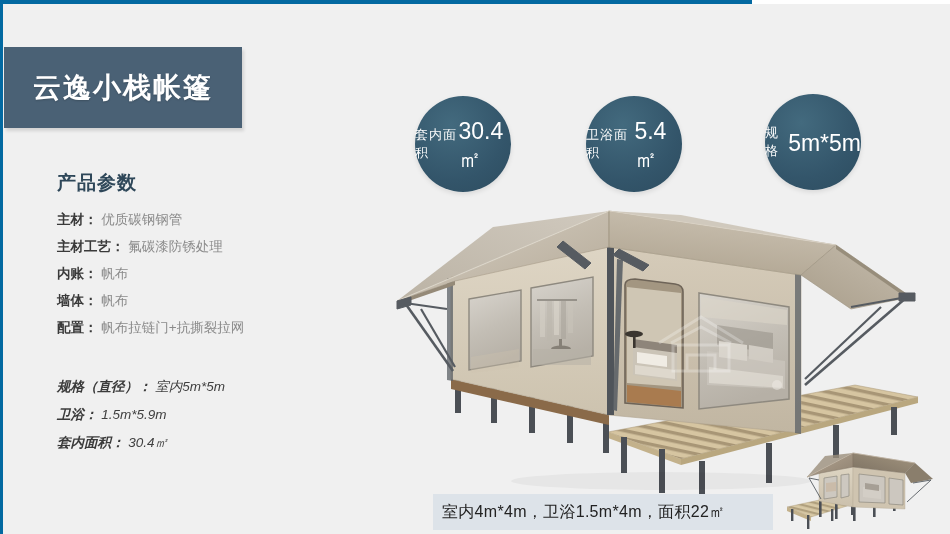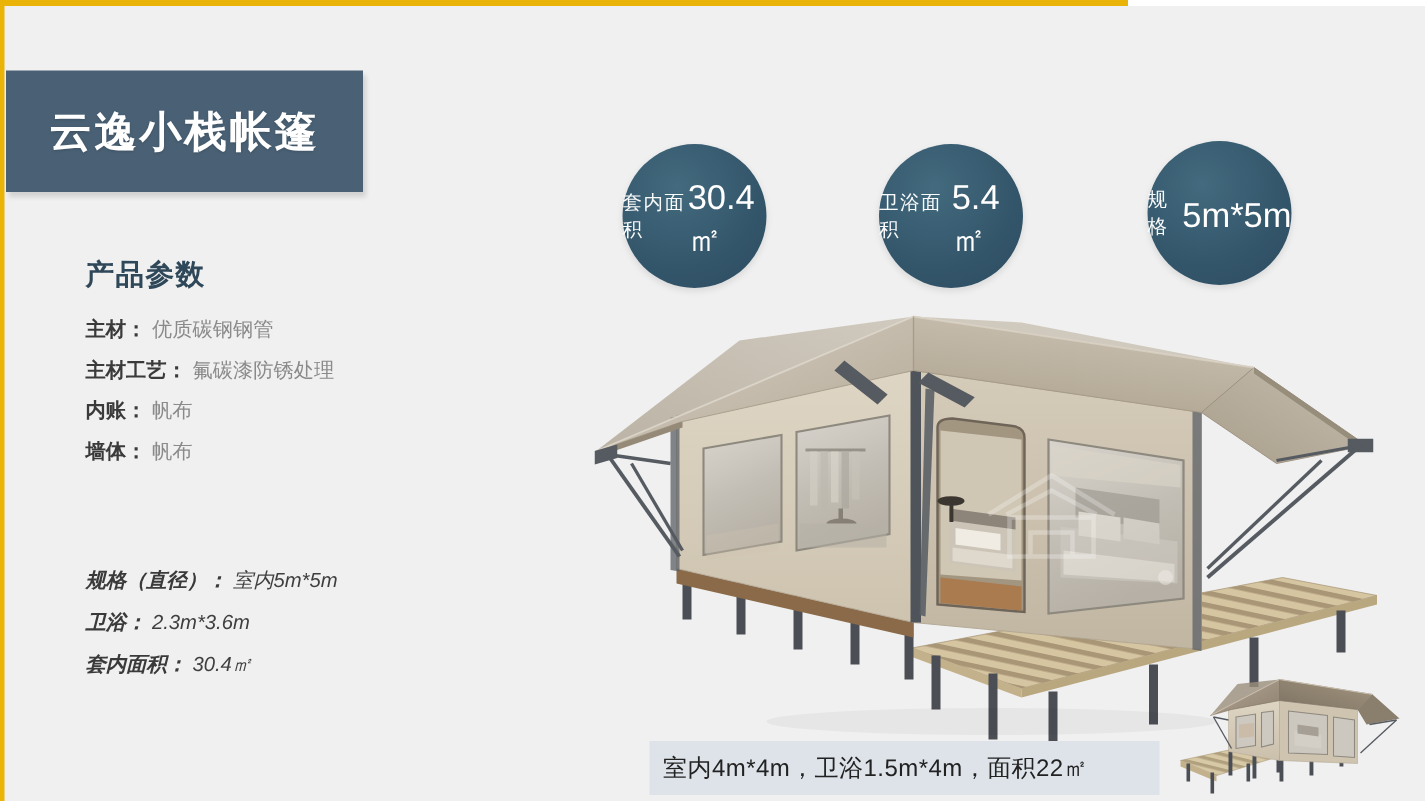--- a/index.html
+++ b/index.html
@@ -9,21 +9,21 @@
     width: 950px;
     height: 534px;
     overflow: hidden;
     font-family: "Liberation Sans", "DejaVu Sans", sans-serif;
   }
 
   #page {
     position: relative;
     width: 752px;
     height: 534px;
-    background: #eab308;
+    background: #0369a1;
   }
 
   
   #canvas {
     position: absolute;
     left: 3px;
     top: 4px;
     width: 947px;
     height: 530px;
     background: #f0f0f0;
@@ -182,31 +182,35 @@
         <span class="param-value">氟碳漆防锈处理</span>
       </div>
       <div class="param-row">
         <span class="param-label">内账：</span>
         <span class="param-value">帆布</span>
       </div>
       <div class="param-row">
         <span class="param-label">墙体：</span>
         <span class="param-value">帆布</span>
       </div>
+      <div class="param-row">
+        <span class="param-label">配置：</span>
+        <span class="param-value">帆布拉链门+抗撕裂拉网</span>
+      </div>
     </div>
 
     <div class="section" id="section-spec">
 
       <div class="param-row">
         <span class="param-label">规格（直径）：</span>
         <span class="param-value">室内5m*5m</span>
       </div>
       <div class="param-row">
         <span class="param-label">卫浴：</span>
-        <span class="param-value">2.3m*3.6m</span>
+        <span class="param-value">1.5m*5.9m</span>
       </div>
       <div class="param-row">
         <span class="param-label">套内面积：</span>
         <span class="param-value">30.4㎡</span>
       </div>
     </div>
 
     <div class="badge" id="badge-0">
       <span class="badge-label">套内面积</span>
       <span class="badge-value"><span>30.4</span><span>㎡</span></span>

